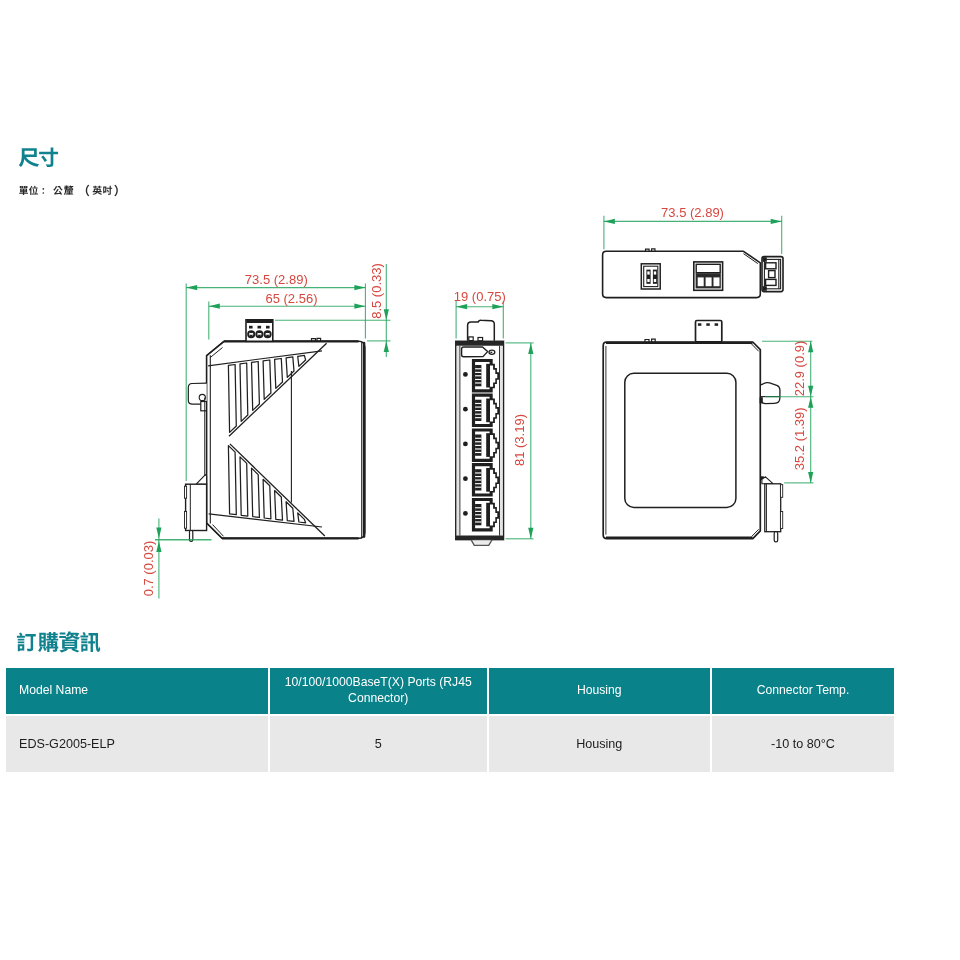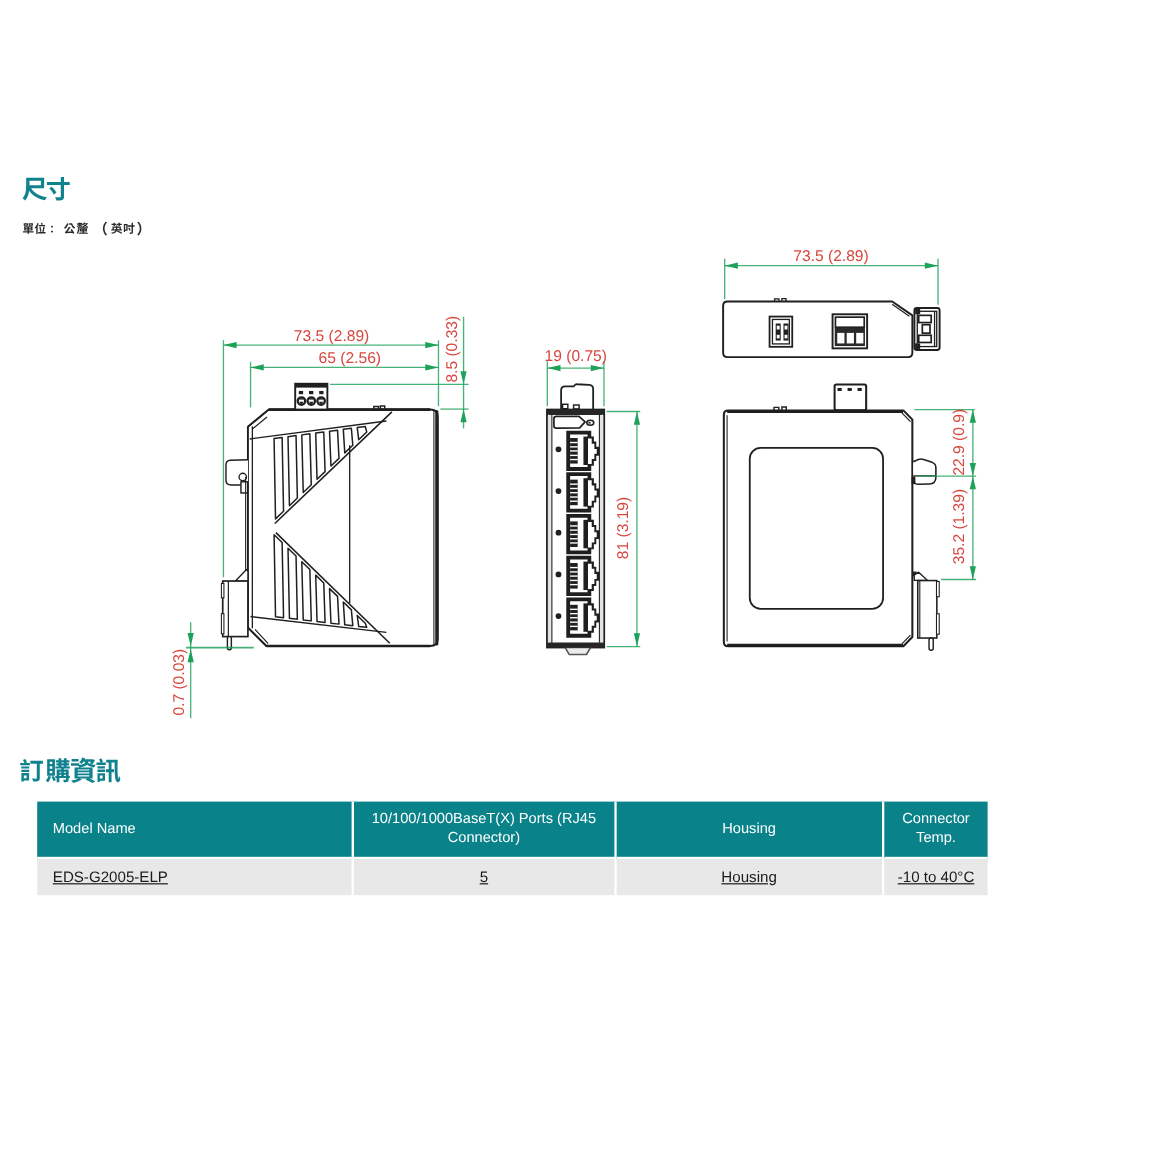--- a/index.html
+++ b/index.html
@@ -1,23 +1,23 @@
 <!DOCTYPE html>
 <html><head><meta charset="utf-8"><style>
 html,body{margin:0;padding:0;background:#fff;width:960px;height:960px;
 font-family:"Liberation Sans",sans-serif;}
 .page{position:relative;width:960px;height:960px;overflow:hidden;}
-table{position:absolute;left:31px;top:667.5px;border-collapse:separate;border-spacing:0;
-table-layout:fixed;width:792px;}
+table{position:absolute;left:6px;top:667.5px;border-collapse:separate;border-spacing:0;
+table-layout:fixed;width:888px;}
 th{background:#09828a;color:#fff;font-weight:normal;font-size:12.2px;height:46px;vertical-align:middle;
 text-align:center;border-right:2.5px solid #fff;border-bottom:2.5px solid #fff;padding:0;line-height:1.25;}
 th.l,td.l{text-align:left;padding-left:13px;}
 th:last-child,td:last-child{border-right:none;}
 td{background:#e8e8e8;color:#1c1c1c;font-size:12.6px;height:28.5px;vertical-align:middle;text-align:center;
-border-right:2.5px solid #fff;padding:1px;text-decoration:underline;}
+border-right:2.5px solid #fff;padding:14px;}
 </style></head><body>
 <div class="page">
 <svg width="960" height="960" viewBox="0 0 960 960" font-family="&quot;Liberation Sans&quot;,sans-serif" style="position:absolute;left:0;top:0">
 <g>
         <path transform="translate(18.17,165.09) scale(0.02152,-0.02152)" d="M331.823486328125 432.19970703125Q384.2431640625 327.820556640625 474.482666015625 247.6512451171875Q564.72216796875 167.48193359375 690.3516845703125 114.96240234375Q815.981201171875 62.44287109375 974.180908203125 37.903076171875Q960.260498046875 23.982666015625 945.06005859375 2.9920654296875Q929.859619140625 -17.99853515625 916.3292236328125 -39.6591796875Q902.798828125 -61.31982421875 894.338623046875 -78.580322265625Q729.11865234375 -47.3603515625 601.0390625 14.179443359375Q472.95947265625 75.71923828125 378.099853515625 169.5889892578125Q283.240234375 263.458740234375 216.340087890625 390.55859375ZM241.76123046875 784.940673828125H864.500732421875V380.4384765625H241.76123046875V496.8017578125H738.777099609375V667.577392578125H241.76123046875ZM168.698974609375 784.940673828125H296.982666015625V497.099853515625Q296.982666015625 431.539794921875 290.70263671875 353.6396484375Q284.422607421875 275.739501953125 267.2525634765625 194.9493408203125Q250.08251953125 114.1591796875 217.0224609375 39.59912109375Q183.96240234375 -34.9609375 130.182373046875 -93.28076171875Q120.382080078125 -80.700439453125 101.4515380859375 -63.43994140625Q82.52099609375 -46.179443359375 62.92041015625 -30.5889892578125Q43.31982421875 -14.99853515625 29.179443359375 -7.538330078125Q77.279296875 45.661376953125 105.439208984375 109.0311279296875Q133.59912109375 172.40087890625 147.0390625 240.0506591796875Q160.47900390625 307.700439453125 164.5889892578125 373.740234375Q168.698974609375 439.780029296875 168.698974609375 498.099853515625Z" fill="#0f828e"></path>
         <path transform="translate(38.16,165.18) scale(0.02083,-0.02083)" d="M44.95947265625 648.901611328125H956.04052734375V529.1982421875H44.95947265625ZM599.577392578125 848.940673828125H728.421142578125V67.982666015625Q728.421142578125 7.681640625 713.4110107421875 -22.47900390625Q698.40087890625 -52.6396484375 660.92041015625 -68.1201171875Q623.43994140625 -83.04052734375 563.5897216796875 -87.940673828125Q503.739501953125 -92.8408203125 423.859619140625 -92.060791015625Q420.51953125 -73.020263671875 411.3892822265625 -48.799560546875Q402.259033203125 -24.578857421875 391.5687255859375 -0.5281982421875Q380.87841796875 23.5224609375 370.078125 41.0029296875Q412.497802734375 39.222900390625 452.317626953125 38.44287109375Q492.137451171875 37.662841796875 522.577392578125 37.7728271484375Q553.017333984375 37.8828125 566.017333984375 37.8828125Q584.2373046875 38.102783203125 591.9073486328125 44.9927978515625Q599.577392578125 51.8828125 599.577392578125 68.542724609375ZM142.078125 397.458740234375 244.861083984375 459.260498046875Q279.40087890625 424.16064453125 314.3907470703125 381.4508056640625Q349.380615234375 338.740966796875 378.820556640625 296.64111328125Q408.260498046875 254.541259765625 424.48046875 219.101318359375L312.897216796875 150.059326171875Q299.2373046875 184.71923828125 271.357421875 227.9891357421875Q243.4775390625 271.259033203125 209.65771484375 315.638916015625Q175.837890625 360.018798828125 142.078125 397.458740234375Z" fill="#0f828e"></path>
       </g>
 
 <g>
         <path transform="translate(18.68,194.02) scale(0.00978,-0.00978)" d="M433.858154296875 515.6396484375H558.24169921875V-89.500732421875H433.858154296875ZM265.08251953125 338.47900390625V284.781494140625H738.1171875V338.47900390625ZM265.08251953125 477.6787109375V424.421142578125H738.1171875V477.6787109375ZM147.939208984375 569.861083984375H861.500732421875V192.59912109375H147.939208984375ZM53.419677734375 140.740966796875H949.3603515625V37.418212890625H53.419677734375ZM218.44140625 738.59912109375V680.921875H359.03759765625V738.59912109375ZM111.99853515625 810.500732421875H471.500732421875V609.020263671875H111.99853515625ZM637.60205078125 738.59912109375V680.921875H781.1982421875V738.59912109375ZM531.379150390625 810.500732421875H893.88134765625V609.020263671875H531.379150390625Z" fill="#2a2a2a"></path>
@@ -391,16 +391,16 @@
         <tr>
           <th class="l">Model Name</th>
           <th>10/100/1000BaseT(X) Ports (RJ45<br>Connector)</th>
           <th>Housing</th>
           <th>Connector Temp.</th>
         </tr>
 <tr>
           <td class="l">EDS-G2005-ELP</td>
           <td>5</td>
           <td>Housing</td>
-          <td>-10 to 40°C</td>
+          <td>-10 to 80°C</td>
         </tr>
 </tbody>
     </table>
 </div>
 </body></html>

